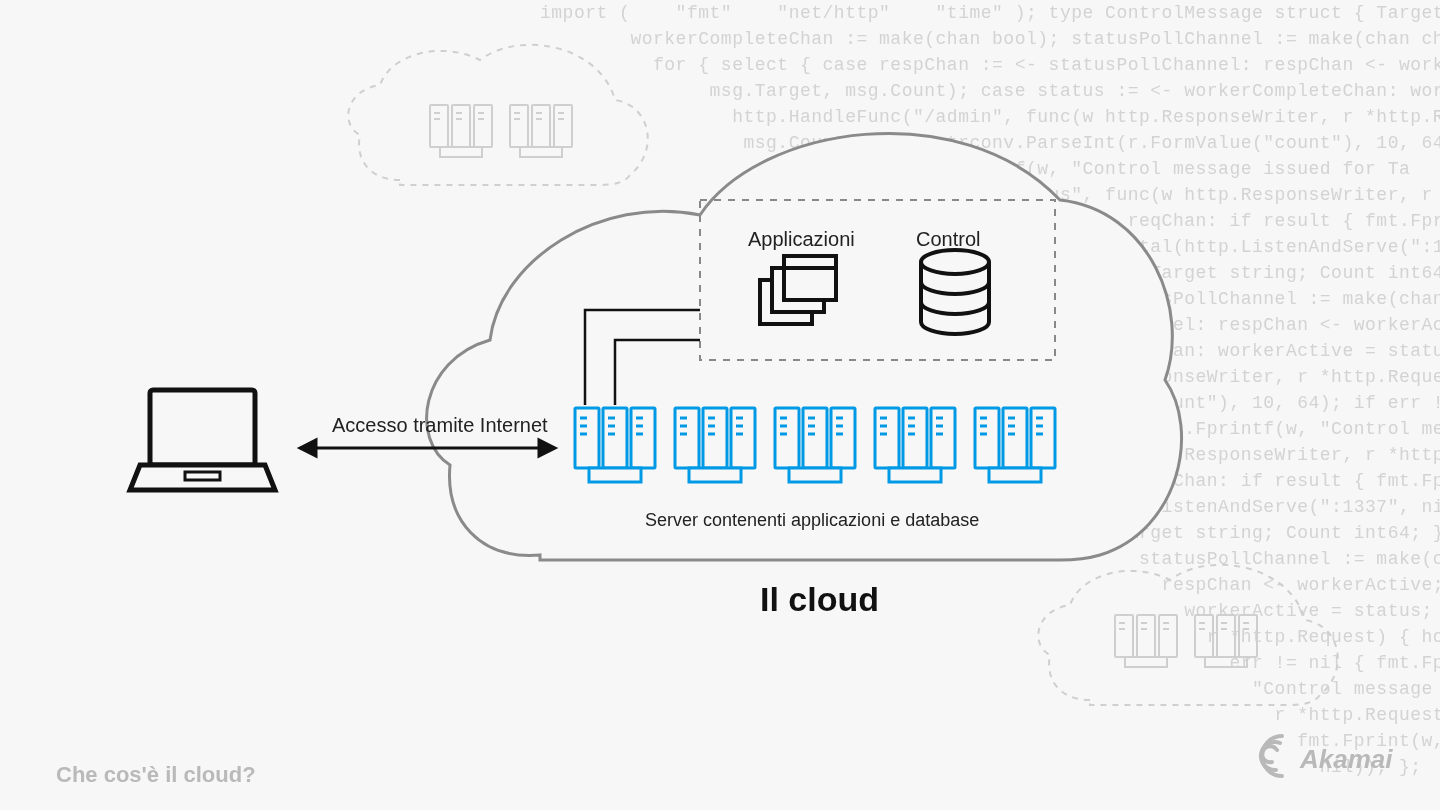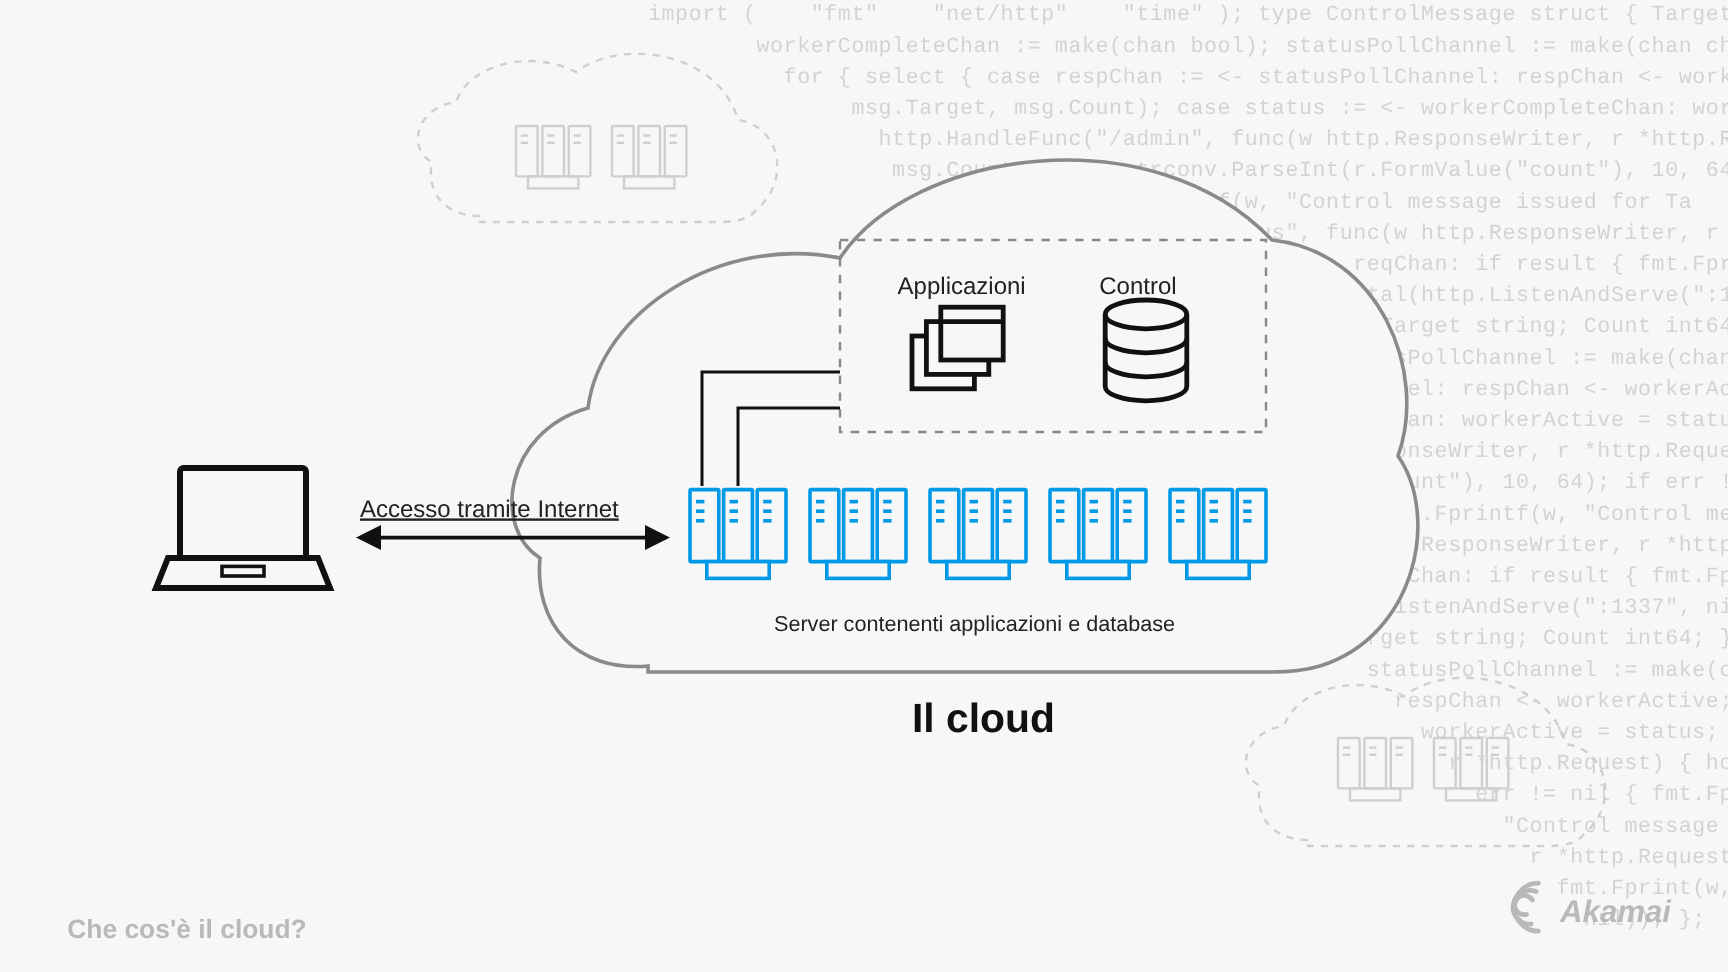--- a/index.html
+++ b/index.html
@@ -308,21 +308,21 @@
 
   <g stroke="#111" stroke-width="3" fill="#111">
     <line x1="300" y1="448" x2="555" y2="448"></line>
     <polygon points="300,448 316,440 316,456"></polygon>
     <polygon points="555,448 539,440 539,456"></polygon>
   </g>
 </svg>
 
 <div class="label" style="left:748px; top:228px;text-align:center;">Applicazioni</div>
 <div class="label" style="left:916px; top:228px;">Control</div>
-<div class="label" style="left:300px; top:414px;text-decoration:underline;">Accesso tramite Internet</div>
+<div class="label" style="left:332px; top:414px;">Accesso tramite Internet</div>
 <div class="server-caption" style="left:645px; top:510px;text-align:right;">Server contenenti applicazioni e database</div>
 <div class="cloud-title" style="left:760px; top:580px;">Il cloud</div>
 
 <div class="footer-title">Che cos'è il cloud?</div>
 
 <div class="brand">
   <svg width="160" height="52" viewBox="0 0 160 52">
     <g fill="none" stroke="#b9b9b9" stroke-width="4" stroke-linecap="round">
       <path d="M26 46 A20 20 0 1 1 26 6"></path>
       <path d="M20 40 A14 14 0 1 1 24 13"></path>

